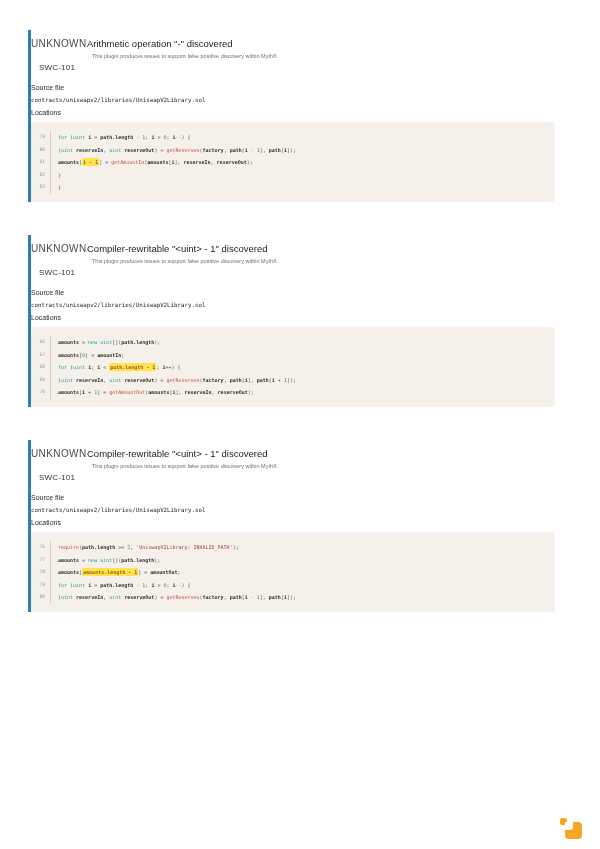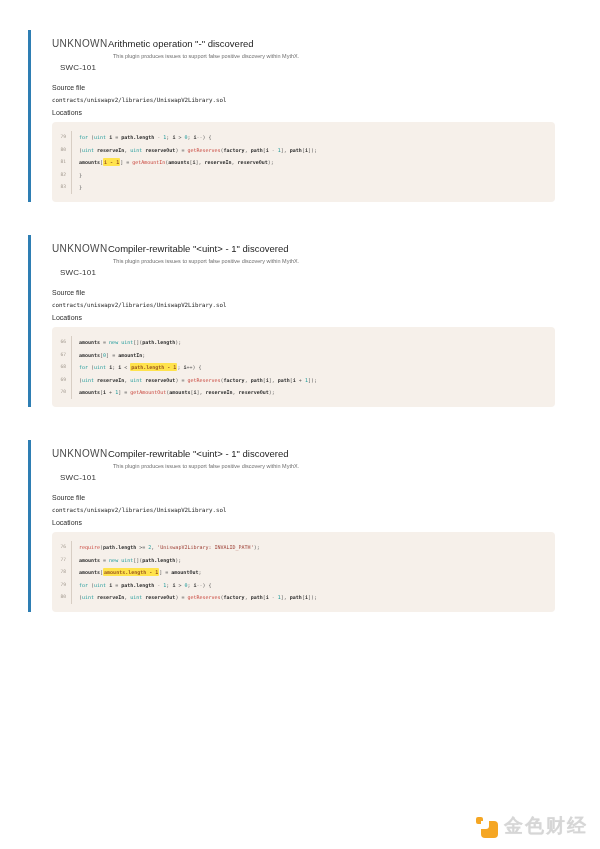--- a/index.html
+++ b/index.html
@@ -7,21 +7,21 @@
   body {
     width:600px; height:849px;
     position:relative; overflow:hidden;
     font-family:"Liberation Sans", sans-serif;
     color:#222;
   }
   .findings { position:absolute; top:30px; left:28px; width:527px; }
 
   .finding { display:flex; margin-bottom:33px; }
   .accent { flex:0 0 3px; width:3px; background:var(--accent-bar,#2e7eb3); }
-  .fbody { flex:1; padding-left:21px; }
+  .fbody { flex:1; padding-left:0; }
 
   .f-header { display:flex; padding-top:8px; }
   .sev-col { width:52px; flex:0 0 52px; text-align:center; }
   .sev { font-size:10px; color:#4a4a4a; letter-spacing:0.4px; font-weight:400; }
   .swc { font-size:8px; color:#333; margin-top:14px; letter-spacing:0.2px; }
   .title-col { padding-left:4px; }
   .f-title { font-size:9.5px; font-weight:500; color:#1c1c1c; line-height:11px; }
   .f-desc { font-size:5.5px; color:#6f6f6f; margin-top:4px; padding-left:5px; }
 
   .meta { margin-top:12px; }
@@ -170,15 +170,14 @@
           </div>
         </div>
       </article>
     </section>
 
   <footer class="brand">
     <span class="brand-icon">
       <span class="dot"></span>
       <span class="blk"></span>
     </span>
-    <span class="brand-text">金色财经</span>
   </footer>
 </main>
 
 </body></html>

